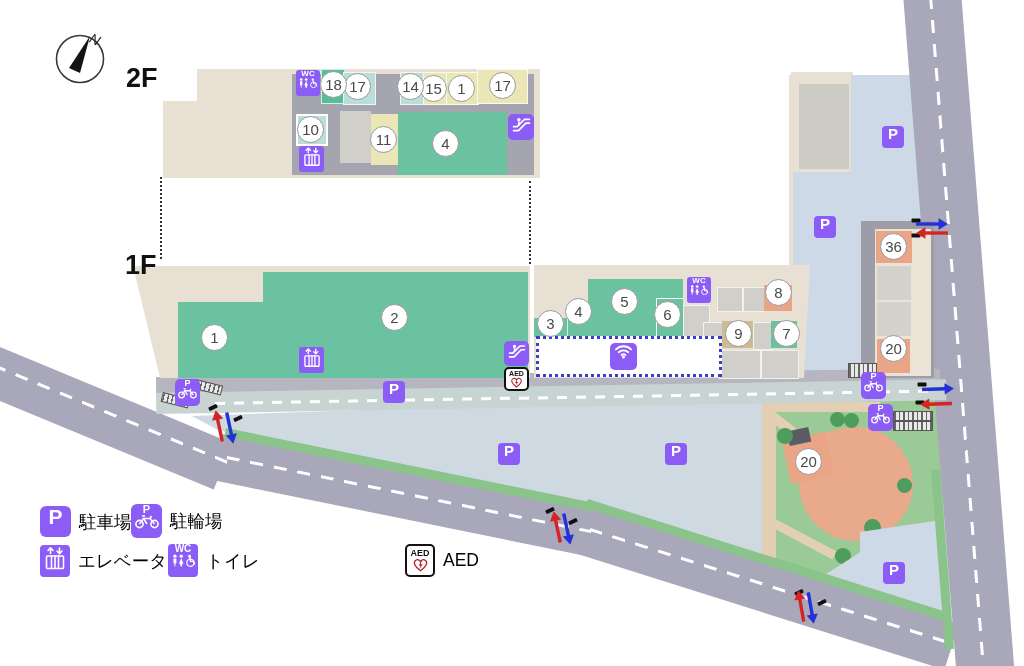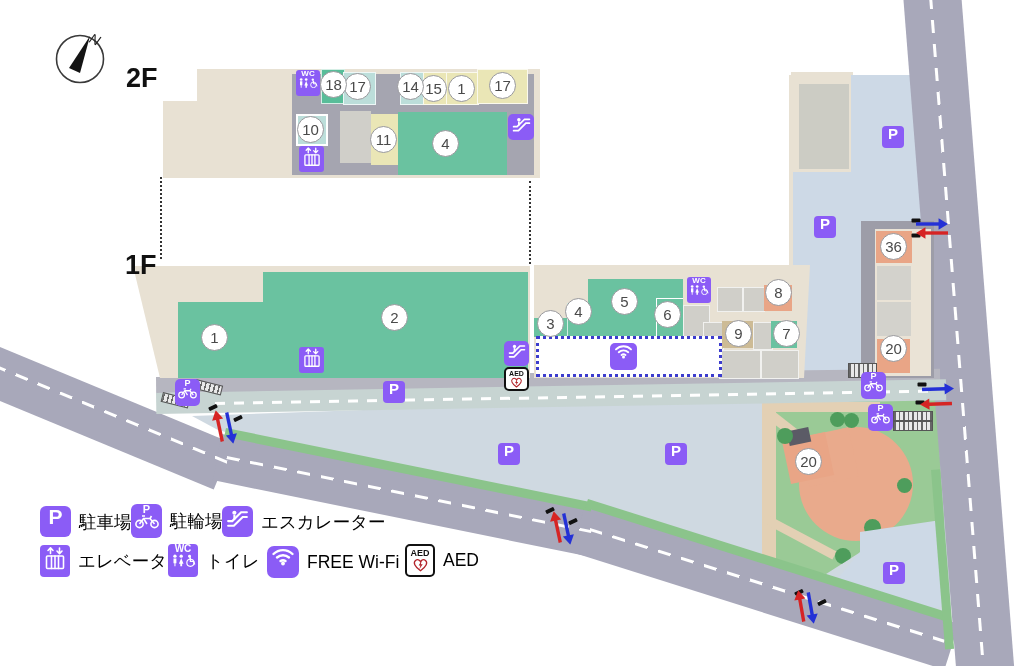--- a/index.html
+++ b/index.html
@@ -387,33 +387,20 @@
       <svg viewBox="0 0 26 14" style="width:26px;height:14px;">
           <g fill="none" stroke="currentColor" stroke-width="1.6">
             <circle cx="5.5" cy="9" r="3.6"></circle>
             <circle cx="20.5" cy="9" r="3.6"></circle>
             <path d="M5.5 9 L9.5 3.5 H16 L20.5 9 M13 9 L9.5 3.5 M16 3.5 L17.5 1 M8 1 h3"></path>
           </g>
         </svg>
     </span>
     <span class="leg-label">駐輪場</span>
   </div>
-  <div class="leg" style="left:222px;top:506px;">
-    <span class="icb" style="width:31px;height:31px;border-radius:6px;">
-      <svg viewBox="0 0 24 24" style="width:25px;height:25px;">
-          <g fill="none" stroke="currentColor" stroke-width="2" stroke-linecap="round">
-            <path d="M3 19 h5.5 L17 10.5 h4"></path>
-            <path d="M3 14.5 h4 L15.5 6 h5.5"></path>
-          </g>
-          <circle cx="9" cy="6.5" r="2" fill="currentColor"></circle>
-          <path d="M9 8.5 v4.5" stroke="currentColor" stroke-width="2"></path>
-        </svg>
-    </span>
-    <span class="leg-label">エスカレーター</span>
-  </div>
   <div class="leg" style="left:40px;top:545px;">
     <span class="icb" style="width:30px;height:32px;border-radius:4px;">
       <svg viewBox="0 0 24 24" style="width:24px;height:26px;">
           <g fill="none" stroke="currentColor" stroke-width="1.6" stroke-linecap="round" stroke-linejoin="round">
             <path d="M7.5 7.5 V2 M5 4.5 L7.5 1.8 L10 4.5"></path>
             <path d="M16.5 2 V7.5 M14 5 L16.5 7.7 L19 5"></path>
             <rect x="3.5" y="10" width="17" height="12.5" rx="1"></rect>
             <path d="M8.5 10 V22.5 M12 10 V22.5 M15.5 10 V22.5"></path>
           </g>
         </svg>
@@ -428,33 +415,20 @@
           <path d="M2.4 4h2.8v4.6h-0.9v3h-1v-3h-0.9z"></path>
           <circle cx="9.8" cy="1.8" r="1.6"></circle>
           <path d="M9.8 3.6 L7.6 9h1.3v2.6h1.8V9h1.3z"></path>
           <circle cx="18.6" cy="8.2" r="3.4" fill="none" stroke="currentColor" stroke-width="1.1"></circle>
           <circle cx="17.8" cy="1.9" r="1.4"></circle>
           <path d="M17.2 3.5 h1.4 v3.4 h3.2 l1 3" fill="none" stroke="currentColor" stroke-width="1.2"></path>
         </svg>
     </span>
     <span class="leg-label">トイレ</span>
   </div>
-  <div class="leg" style="left:267px;top:546px;">
-    <span class="icb" style="width:32px;height:32px;border-radius:7px;">
-      <svg viewBox="0 0 24 20" style="width:24px;height:20px;">
-          <g fill="none" stroke="currentColor" stroke-width="2.4" stroke-linecap="round">
-            <path d="M2.5 8 a13.5 13.5 0 0 1 19 0"></path>
-            <path d="M6 11.5 a9 9 0 0 1 12 0"></path>
-            <path d="M9.5 15 a4.6 4.6 0 0 1 5 0"></path>
-          </g>
-          <circle cx="12" cy="17.5" r="1.9" fill="currentColor"></circle>
-        </svg>
-    </span>
-    <span class="leg-label">FREE Wi-Fi</span>
-  </div>
   <div class="leg" style="left:405px;top:544px;">
     <span class="aedb" style="width:30px;height:33px;">
       <span style="font-size:9px;font-weight:800;">AED</span>
       <svg viewBox="0 0 20 16" style="width:19px;height:14px;">
           <path d="M10 14.5 C3 9.5 1.5 5 4.3 2.8 C6.6 1.1 9 2.2 10 4.2 C11 2.2 13.4 1.1 15.7 2.8 C18.5 5 17 9.5 10 14.5 Z" fill="none" stroke="#b3242b" stroke-width="1.5"></path>
           <path d="M10.9 3.4 L7.9 8.6 h2 L8.7 12.8 L12.5 7.2 h-2.1 L11.3 3.4 Z" fill="#b3242b"></path>
         </svg>
     </span>
     <span class="leg-label">AED</span>
   </div>

